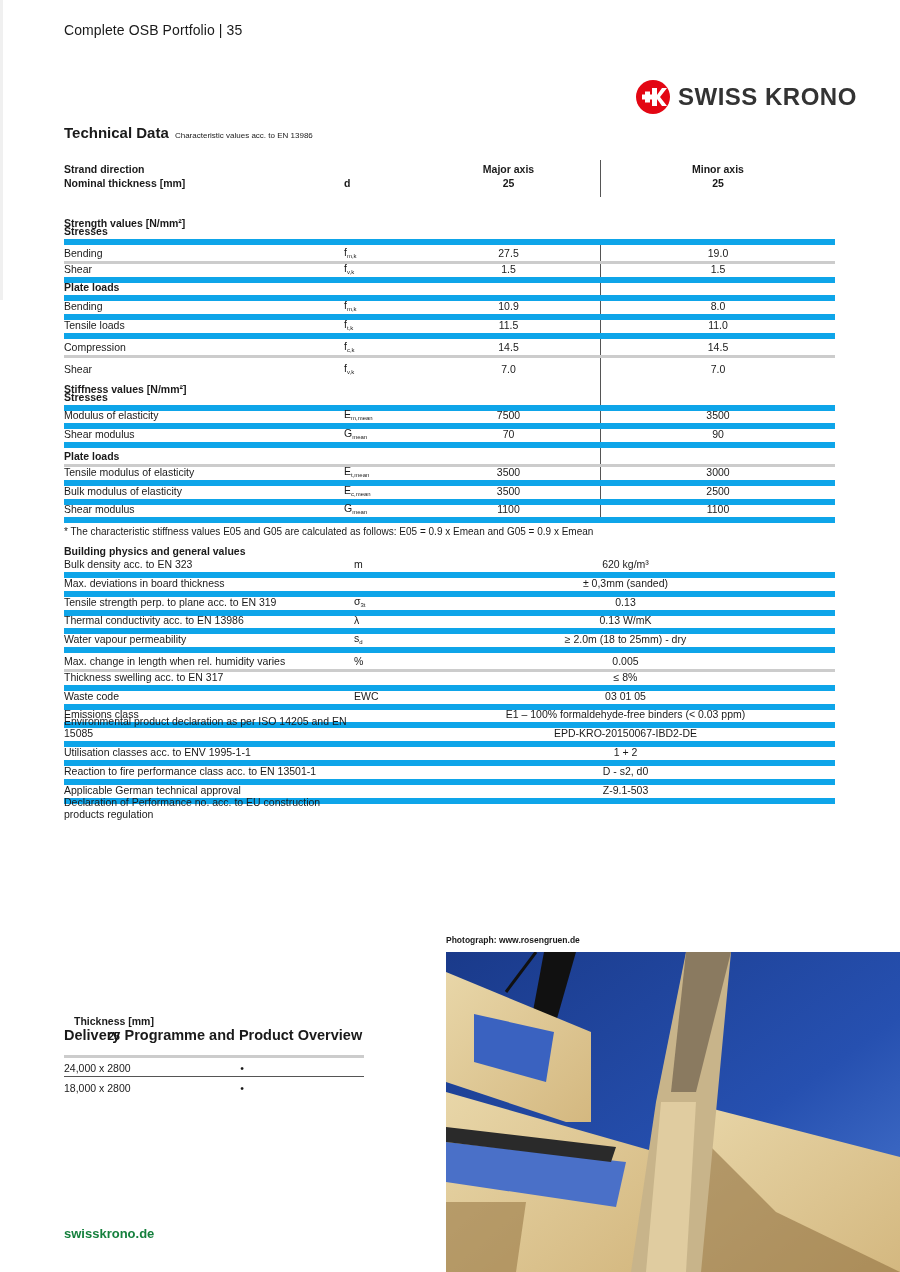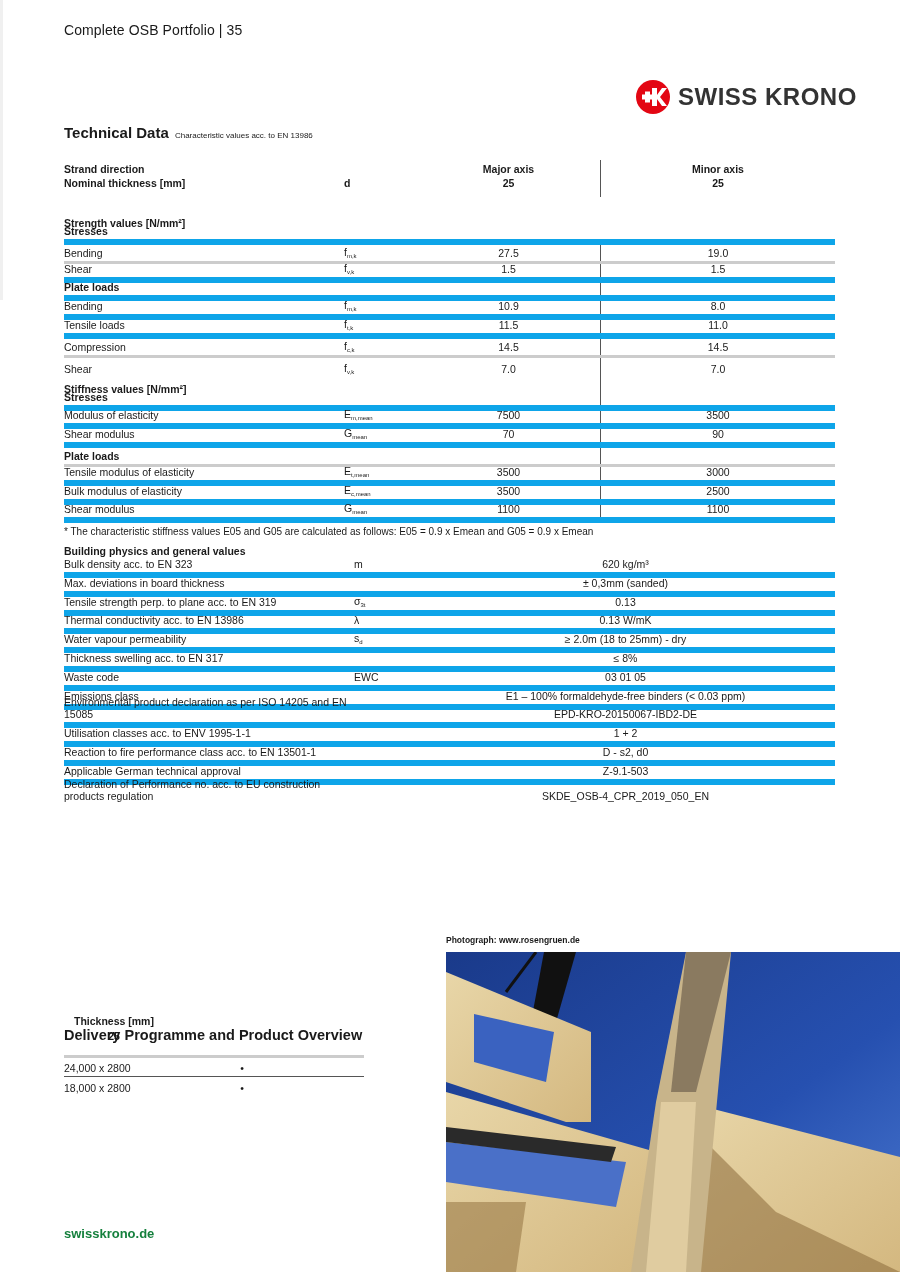--- a/index.html
+++ b/index.html
@@ -223,20 +223,27 @@
           <div>0.13 W/mK</div>
         </div>
       </div>
       <div class="row">
         <div class="c-label" style="width:290px">Water vapour permeability</div>
         <div class="c-sym" style="width:62px"><span>s</span><span class="sub">d</span></div>
         <div class="c-span">
           <div>≥ 2.0m (18 to 25mm) - dry</div>
         </div>
       </div>
+      <div class="row light">
+        <div class="c-label" style="width:290px">Max. change in length when rel. humidity varies</div>
+        <div class="c-sym" style="width:62px"><span>%</span></div>
+        <div class="c-span">
+          <div>0.005</div>
+        </div>
+      </div>
       <div class="row">
         <div class="c-label" style="width:290px">Thickness swelling acc. to EN 317</div>
         <div class="c-sym" style="width:62px"><span></span></div>
         <div class="c-span">
           <div>≤ 8%</div>
         </div>
       </div>
       <div class="row">
         <div class="c-label" style="width:290px">Waste code</div>
         <div class="c-sym" style="width:62px"><span>EWC</span></div>
@@ -275,23 +282,20 @@
       <div class="row">
         <div class="c-label" style="width:290px">Applicable German technical approval</div>
         <div class="c-sym" style="width:62px"><span></span></div>
         <div class="c-span">
           <div>Z-9.1-503</div>
         </div>
       </div>
       <div class="row noline">
         <div class="c-label" style="width:290px">Declaration of Performance no. acc. to  EU construction products regulation</div>
         <div class="c-sym" style="width:62px"><span></span></div>
-        <div class="c-span">
-          <div>SKDE_OSB-4_CPR_2019_050_EN</div>
-        </div>
       </div>
     </div>
 </div>
 
 <div class="caption">Photograph: www.rosengruen.de</div>
 <div class="photo">
   <svg width="454" height="320" viewBox="0 0 454 320" preserveAspectRatio="none">
     <defs>
       <linearGradient id="sky" x1="0" y1="0" x2="1" y2="1">
         <stop offset="0" stop-color="#1a3a8a"></stop>

